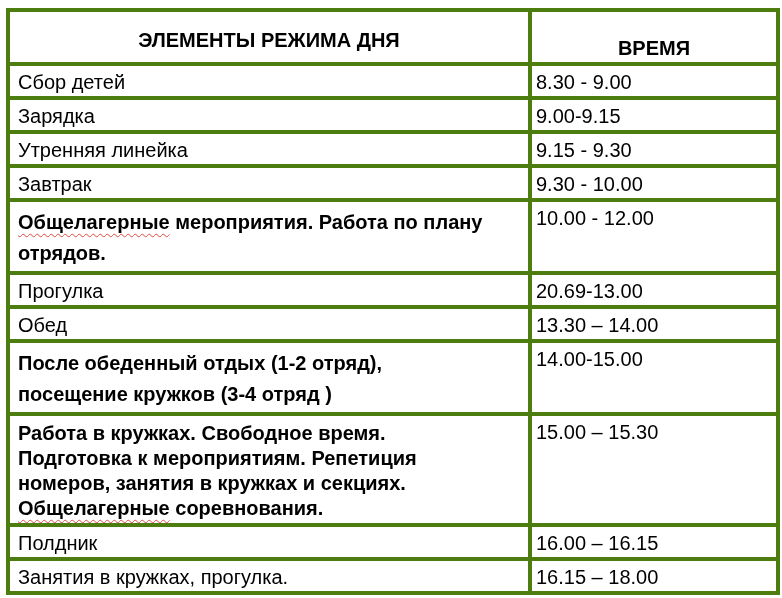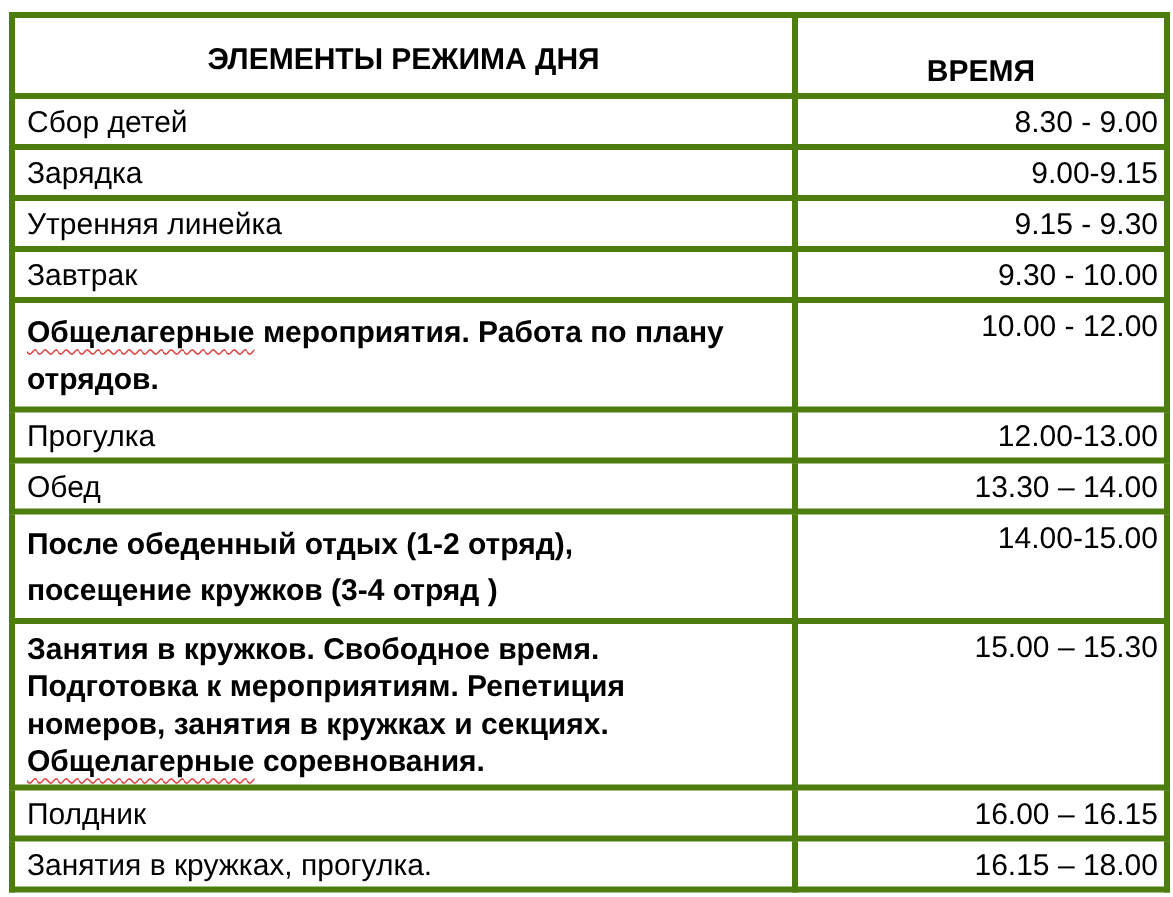--- a/index.html
+++ b/index.html
@@ -34,21 +34,21 @@
     overflow: hidden;
   }
   col.c-activity { width: 522px; }
   col.c-time     { width: 248px; }
 
   td.activity {
     text-align: left;
     padding: 5px 8px 2px 8px;
   }
   td.time {
-    text-align: right;
+    text-align: left;
     padding: 5px 4px 2px 4px;
   }
   td.hdr {
     font-weight: bold;
     text-align: center;
   }
   td.hdr-elements { padding-top: 17px; }
   td.hdr-time     { padding-top: 25px; margin-left: 24px; }
 
   tr.h-header { height: 54px; }
@@ -111,39 +111,39 @@
     <tr class="h-two">
       <td class="activity lines-wide">
         <span class="ln"><span class="sq">Общелагерные</span><span> мероприятия. Работа по плану</span></span>
         <span class="ln">отрядов.</span>
       </td>
       <td class="time">10.00 - 12.00</td>
     </tr>
 
     <tr class="h-walk">
       <td class="activity">Прогулка</td>
-      <td class="time">12.00-13.00</td>
+      <td class="time">20.69-13.00</td>
     </tr>
 
     <tr class="h-std">
       <td class="activity">Обед</td>
       <td class="time">13.30 – 14.00</td>
     </tr>
 
     <tr class="h-two2">
       <td class="activity lines-wide">
         <span class="ln">После обеденный отдых (1-2 отряд),</span>
         <span class="ln">посещение кружков (3-4 отряд )</span>
       </td>
       <td class="time">14.00-15.00</td>
     </tr>
 
     <tr class="h-four">
       <td class="activity lines-tight">
-        <span class="ln">Занятия в кружков. Свободное время.</span>
+        <span class="ln">Работа в кружках. Свободное время.</span>
         <span class="ln">Подготовка к мероприятиям. Репетиция</span>
         <span class="ln">номеров, занятия в кружках и секциях.</span>
         <span class="ln"><span class="sq">Общелагерные</span><span> соревнования.</span></span>
       </td>
       <td class="time">15.00 – 15.30</td>
     </tr>
 
     <tr class="h-small">
       <td class="activity">Полдник</td>
       <td class="time">16.00 – 16.15</td>

